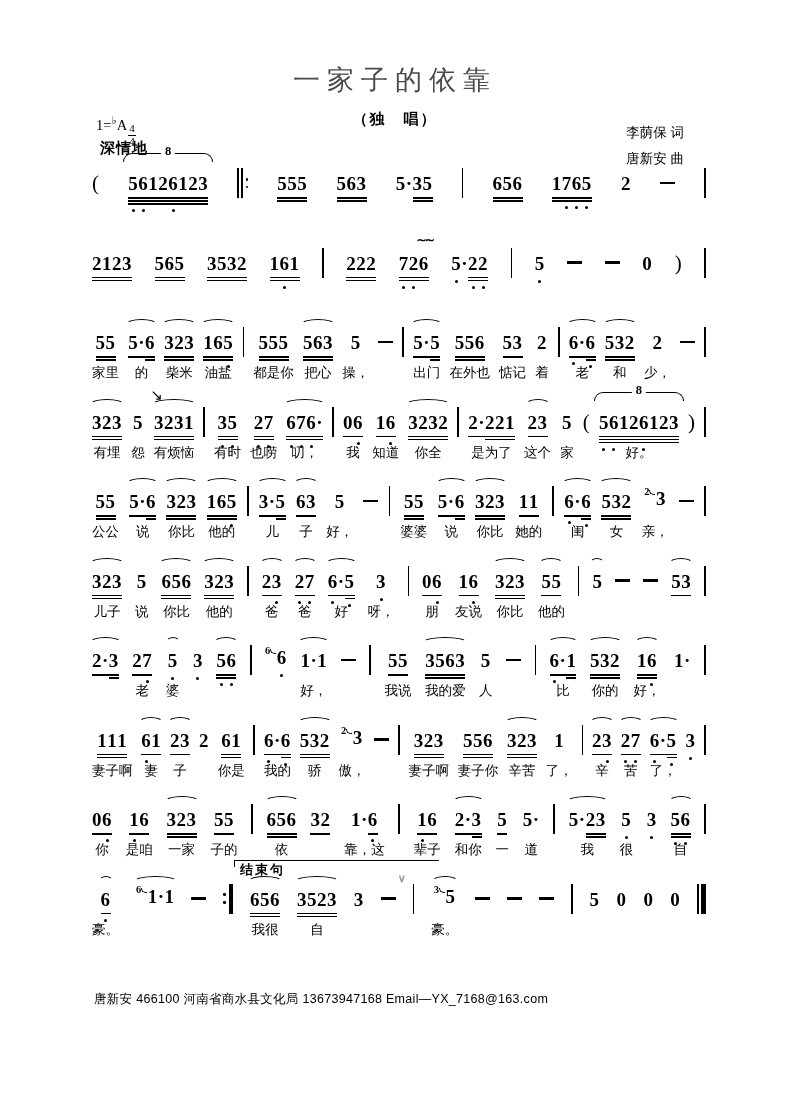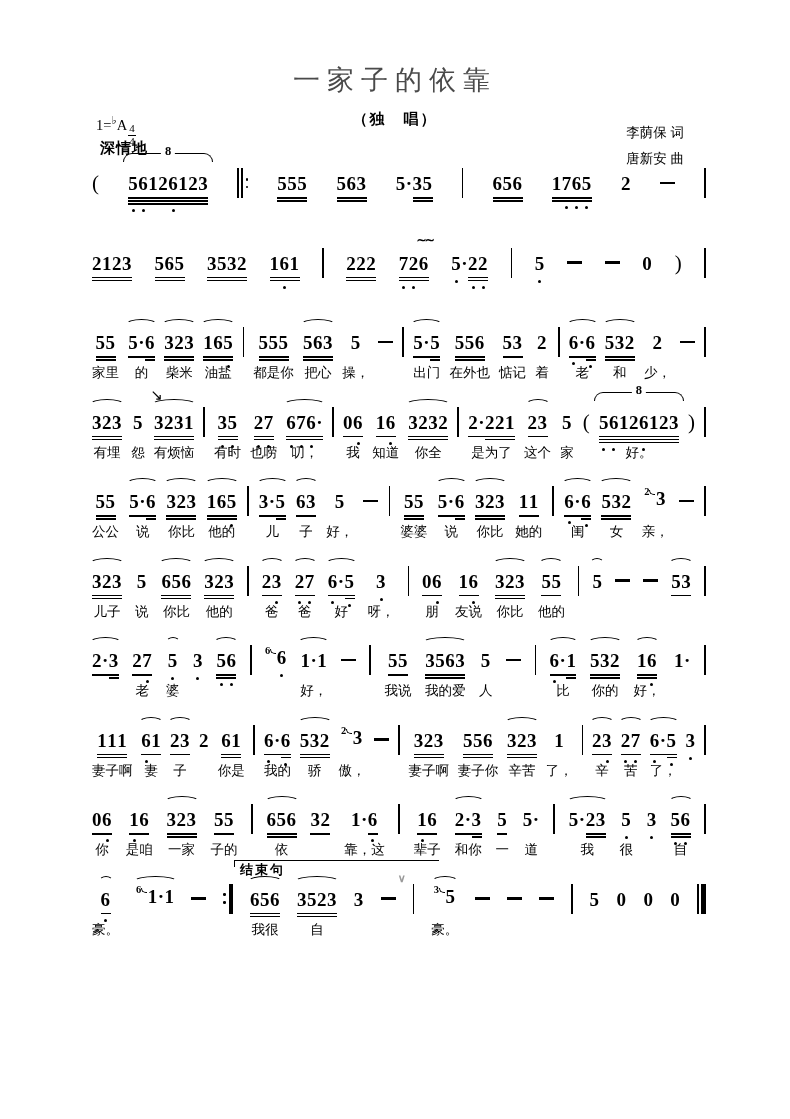--- a/index.html
+++ b/index.html
@@ -1121,13 +1121,14 @@
         <span class="lyric"></span>
       </span>
       <span class="barcol">
         <span class="bline" style="width: 1.6px;"></span>
         <span class="bline" style="width: 4.5px;"></span>
       </span>
     </span>
   </div>
 
 <div class="footer">
+  <div>唐新安 466100 河南省商水县文化局 13673947168  Email—YX_7168@163.com</div>
 </div>
 
 </body></html>

